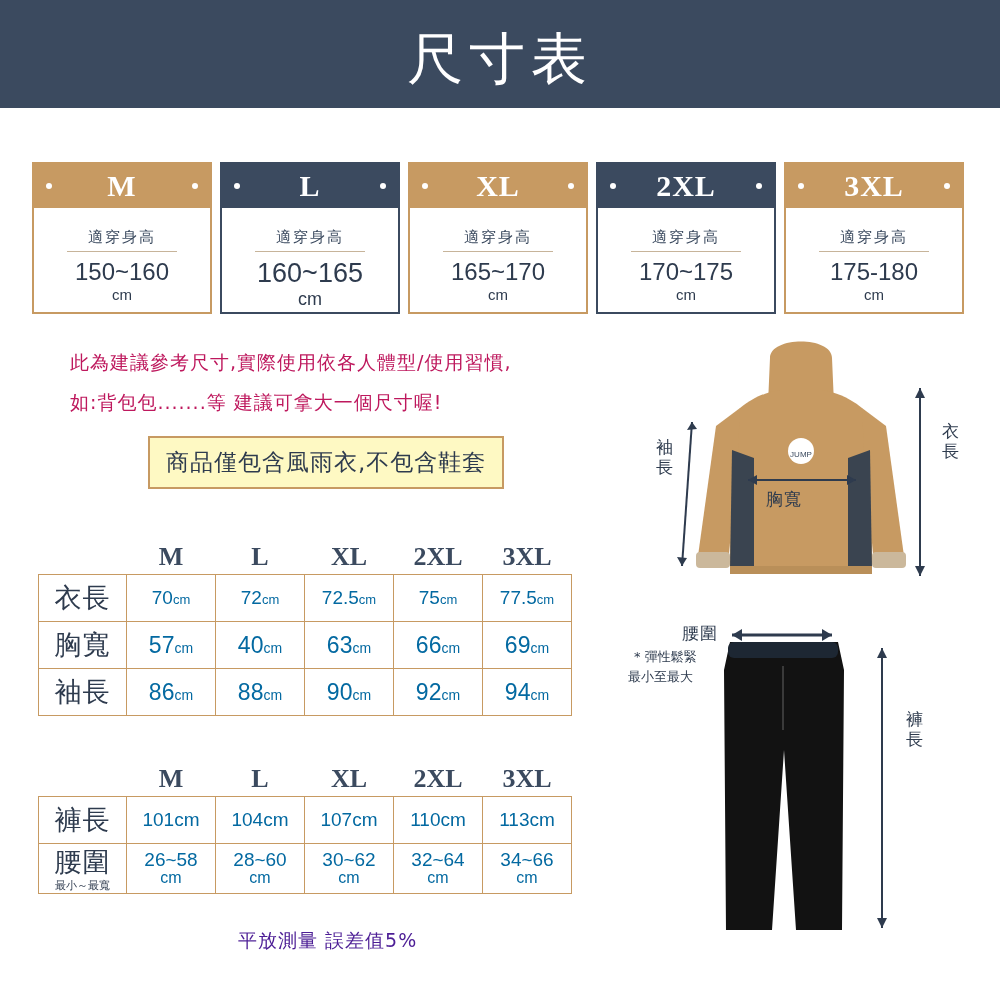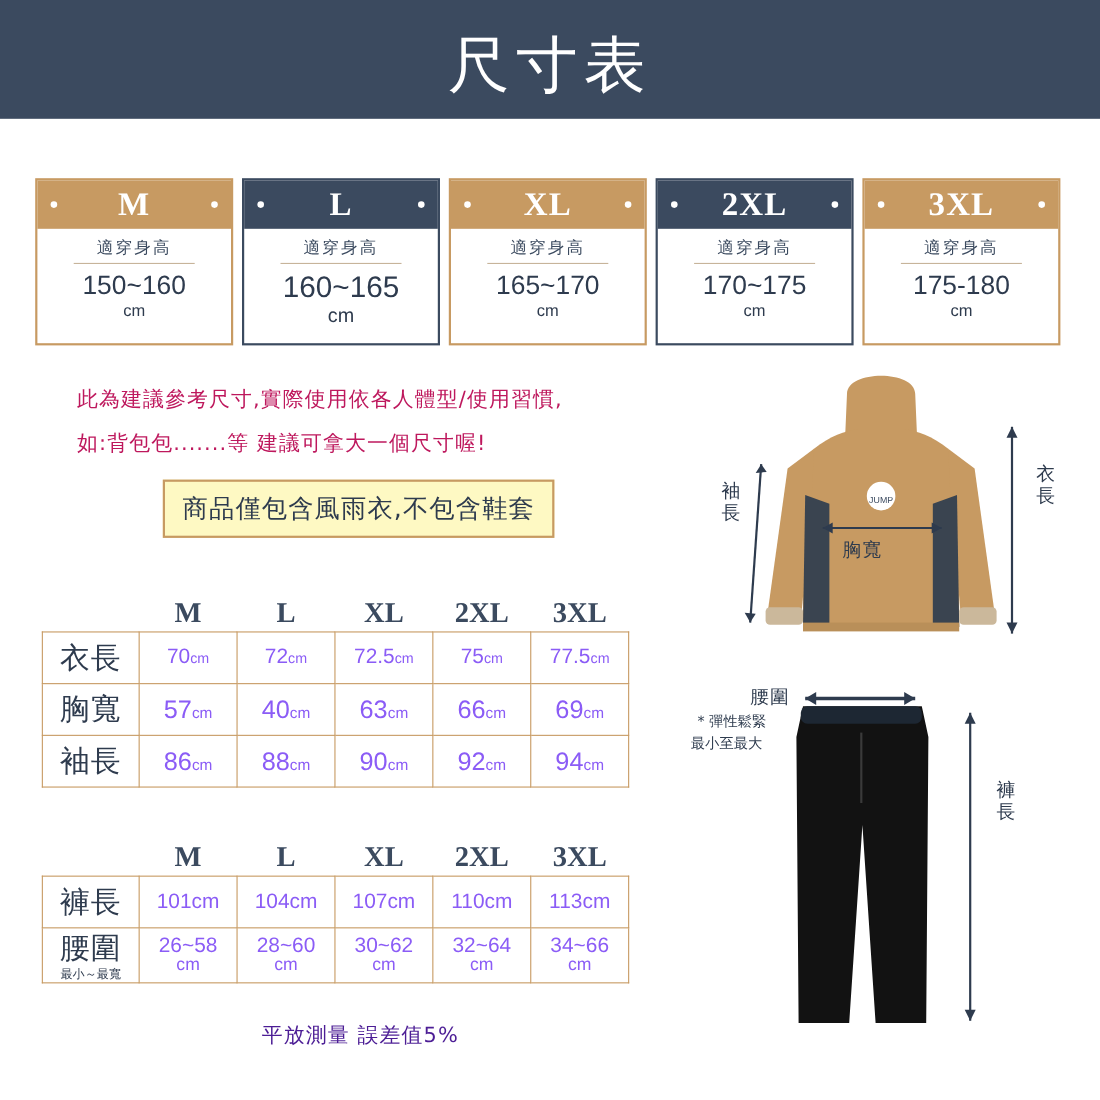--- a/index.html
+++ b/index.html
@@ -38,21 +38,21 @@
   .card.dark .card-top{background:#3b4a5f;}
   .card-size{
     font-family:"Liberation Serif", serif;font-weight:bold;font-size:30px;letter-spacing:1px;
   }
   .dot{
     position:absolute;top:19px;width:6px;height:6px;border-radius:50%;background:#ffffff;
   }
   .dot.l{left:12px;} .dot.r{right:12px;}
   .card-body{
     height:106px;display:flex;flex-direction:column;align-items:center;justify-content:flex-start;
-    padding-top:8px;box-sizing:border-box;
+    padding-top:20px;box-sizing:border-box;
   }
   .card-label{
     font-size:15px;color:#3b4a5f;letter-spacing:2px;
     border-bottom:1px solid #c7b49a;padding-bottom:4px;width:110px;text-align:center;
   }
   .card-range{font-size:24px;color:#2e3b4e;margin-top:6px;letter-spacing:0px;}
   .card-unit{font-size:15px;color:#2e3b4e;margin-top:0px;}
   .card.hl .card-range{font-size:27px;}
   .card.hl .card-unit{font-size:18px;}
 
@@ -82,21 +82,21 @@
   .hdr-cell{
     font-family:"Liberation Serif", serif;font-weight:bold;font-size:26px;color:#3b4a5f;
     height:34px;width:88px;background:#ffffff;border:none !important;
   }
   .hdr-blank{border:none !important;}
   .rowlab{
     width:84px;height:46px;font-size:27px;color:#2e3b4e;letter-spacing:1px;
     font-family:"DejaVu Sans", sans-serif;background:#ffffff;
   }
   .rowlab small{display:block;font-size:11px;letter-spacing:0;margin-top:-2px;}
-  .val{height:46px;width:88px;font-size:23px;color:#8b5cf6;}
+  .val{height:46px;width:88px;font-size:23px;color:#0369a1;}
   .val .u{font-size:14px;}
   .val.small{font-size:19px;}
   .val.two{line-height:1.05;font-size:19px;}
   .val.two .u{display:block;font-size:16px;}
   .row-first .val{font-size:19px;}
   .row-first .val .u{font-size:13px;}
   .caption{
     position:absolute;left:238px;top:928px;font-size:19px;color:#4c1d95;letter-spacing:1px;
     font-family:"DejaVu Sans", sans-serif;
   }

